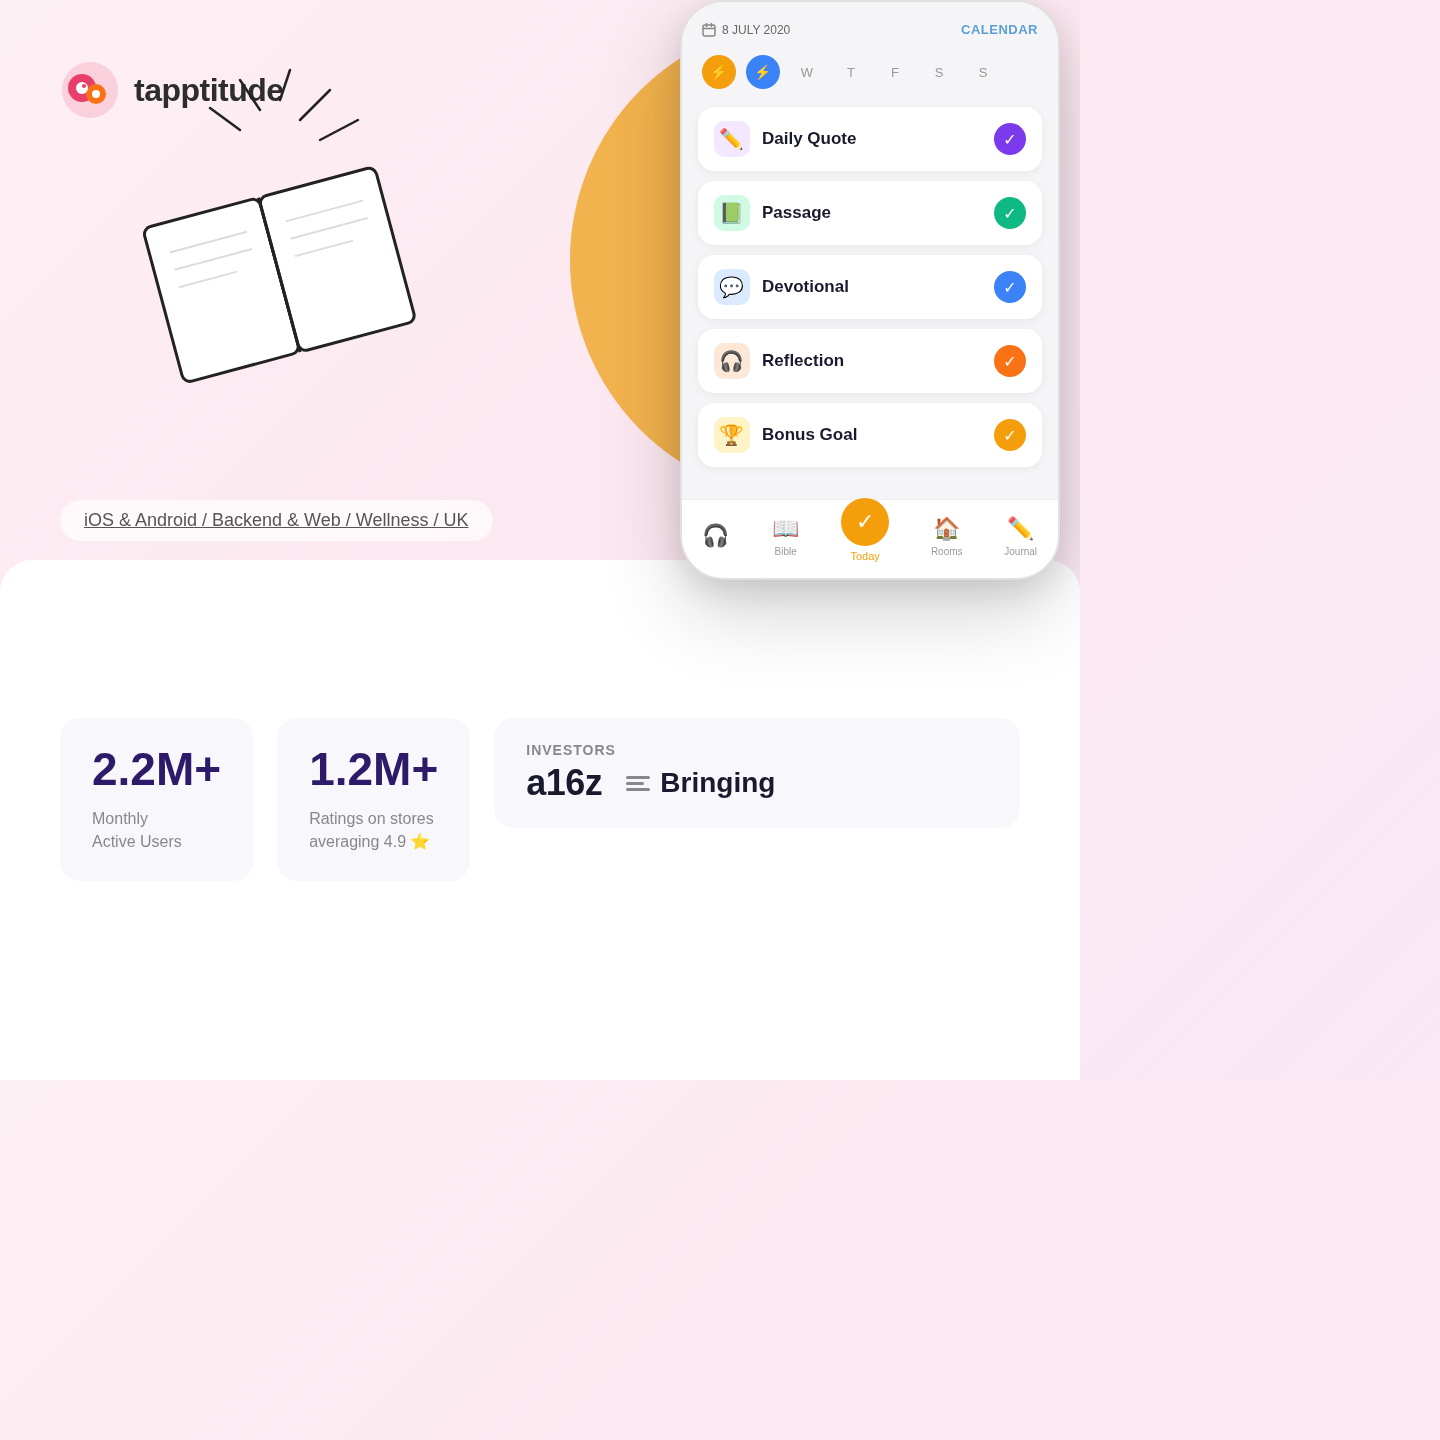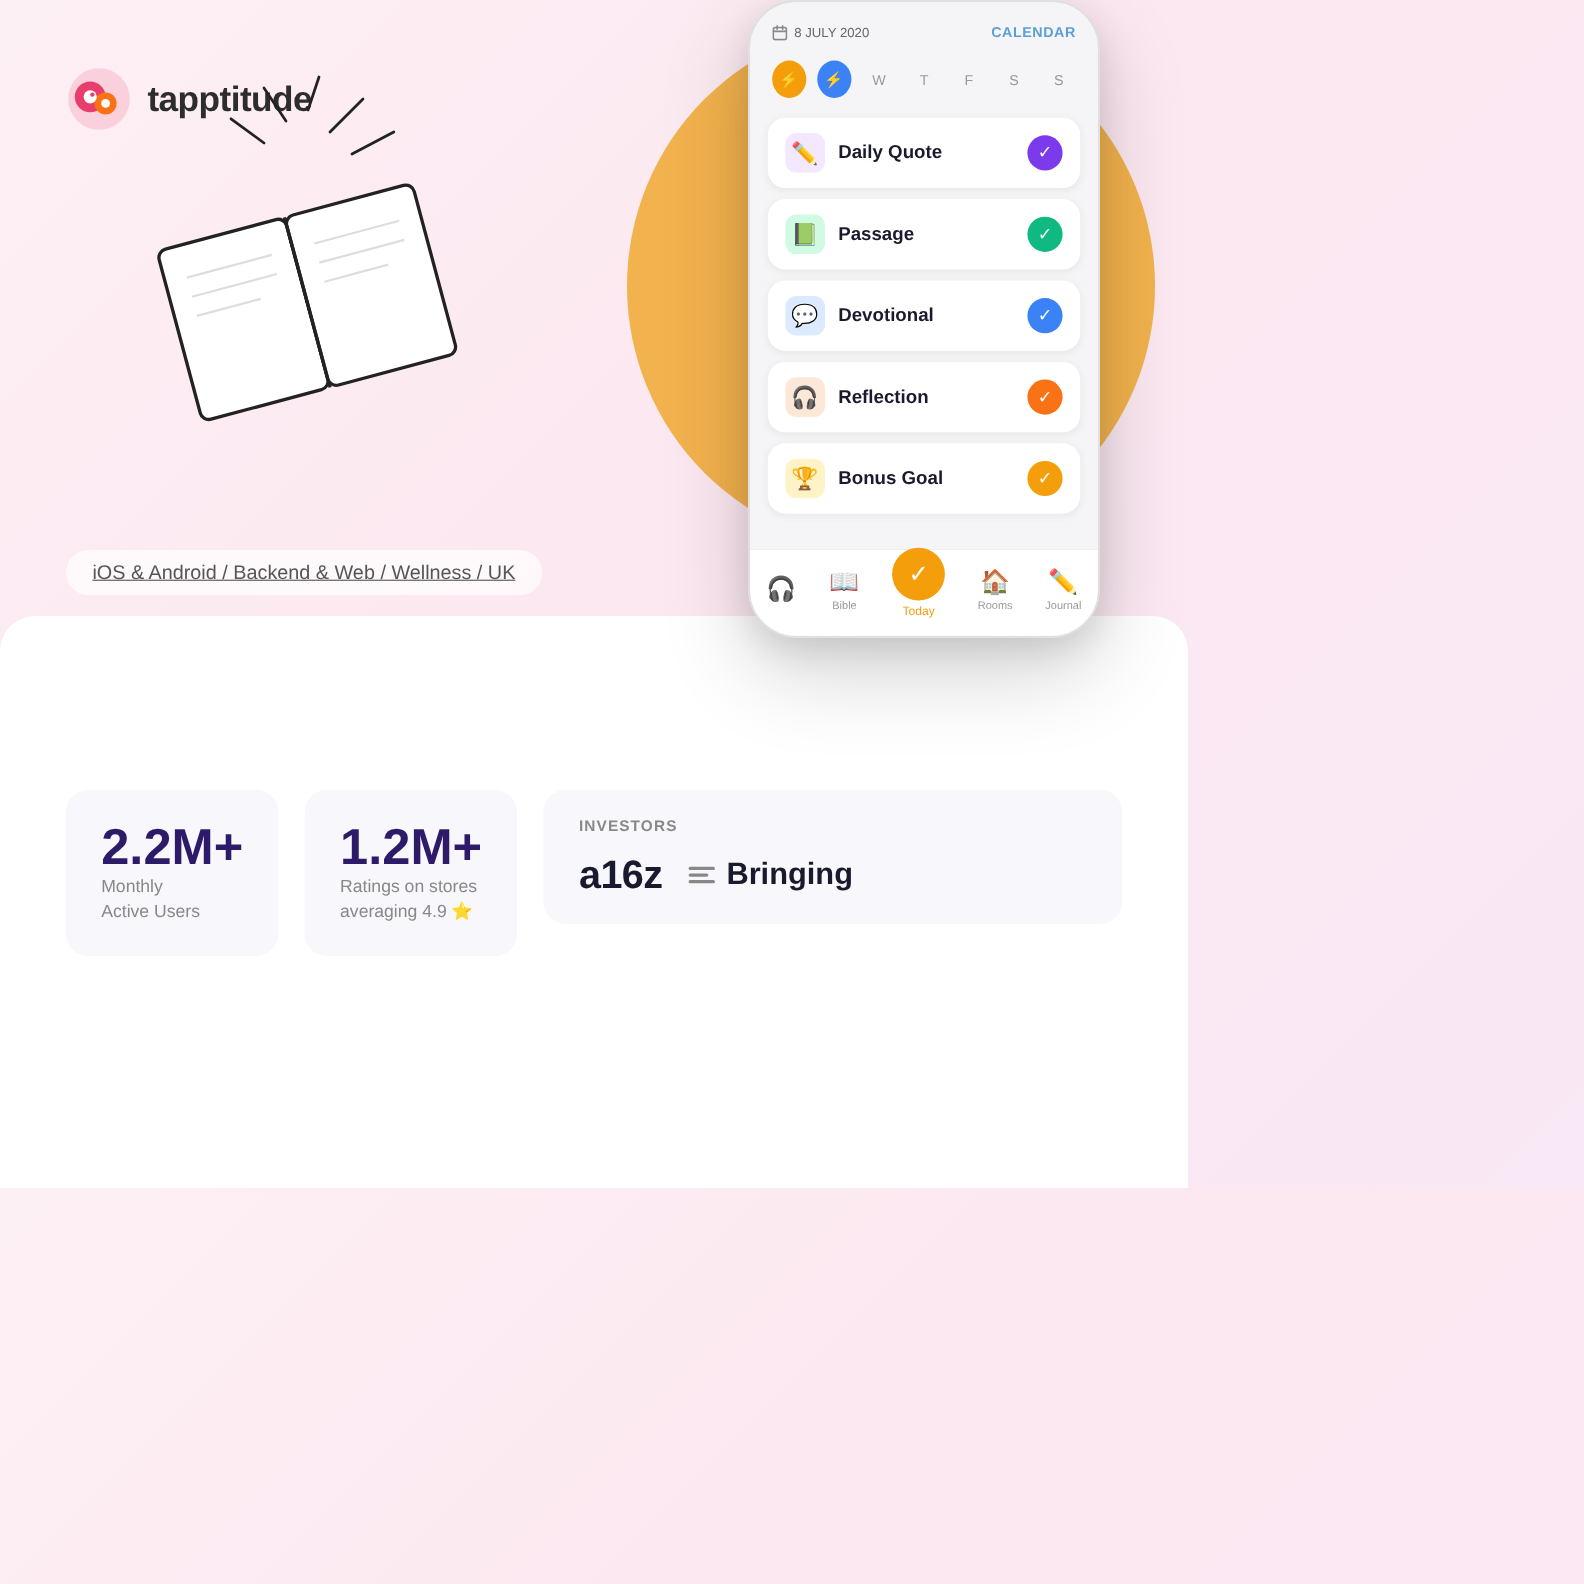--- a/index.html
+++ b/index.html
@@ -48,21 +48,21 @@
     
     .phone-wrapper {
       position: absolute;
       top: 0px;
       right: -20px;
       z-index: 2;
       width: 420px;
       height: 600px;
     }
     .phone {
-      width: 320px;
+      width: 380px;
       height: 580px;
       background: #f5f5f7;
       border-radius: 44px;
       box-shadow: 0 30px 80px rgba(0,0,0,0.18), 0 10px 30px rgba(0,0,0,0.1);
       overflow: hidden;
       position: relative;
       border: 2px solid #e0e0e0;
     }
     .phone-screen {
       width: 100%;
@@ -241,40 +241,40 @@
       background: #f8f7fc;
       border-radius: 20px;
       padding: 28px 32px;
       min-width: 180px;
     }
     .stat-number {
       font-size: 46px;
       font-weight: 800;
       color: #2d1b69;
       line-height: 1;
-      margin-bottom: 4px;
+      margin-bottom: 16px;
     }
     .stat-label {
       font-size: 16px;
       color: #888;
       line-height: 1.4;
     }
     .investors-card {
       background: #f8f7fc;
       border-radius: 20px;
       padding: 24px 32px;
       flex: 1;
     }
     .investors-title {
       font-size: 14px;
       font-weight: 700;
       color: #888;
       letter-spacing: 1px;
       text-transform: uppercase;
-      margin-bottom: 16px;
+      margin-bottom: 4px;
     }
     .investors-logos {
       display: flex;
       align-items: center;
       gap: 24px;
     }
     .investor-a16z {
       font-size: 36px;
       font-weight: 800;
       color: #1a1a2e;

